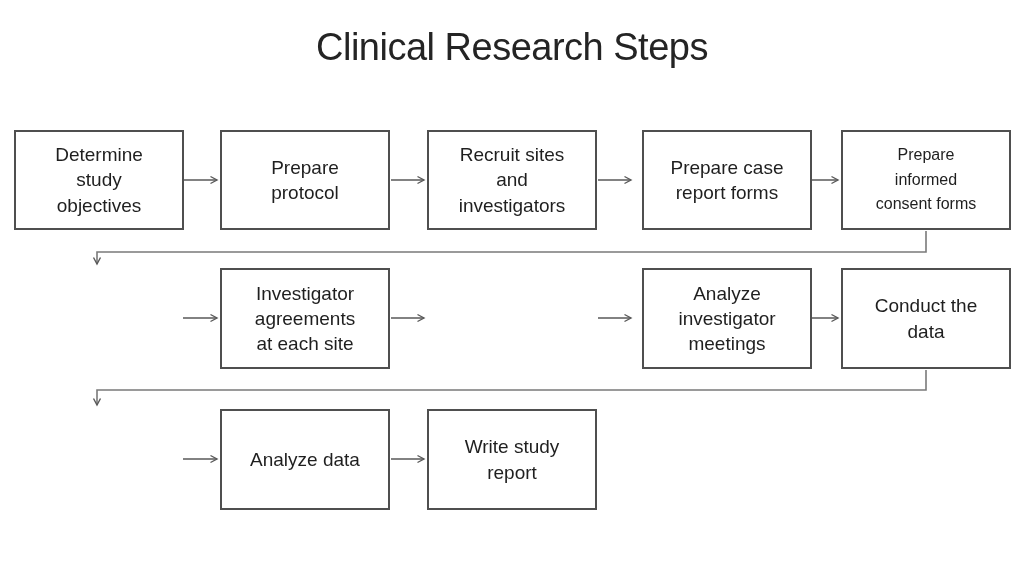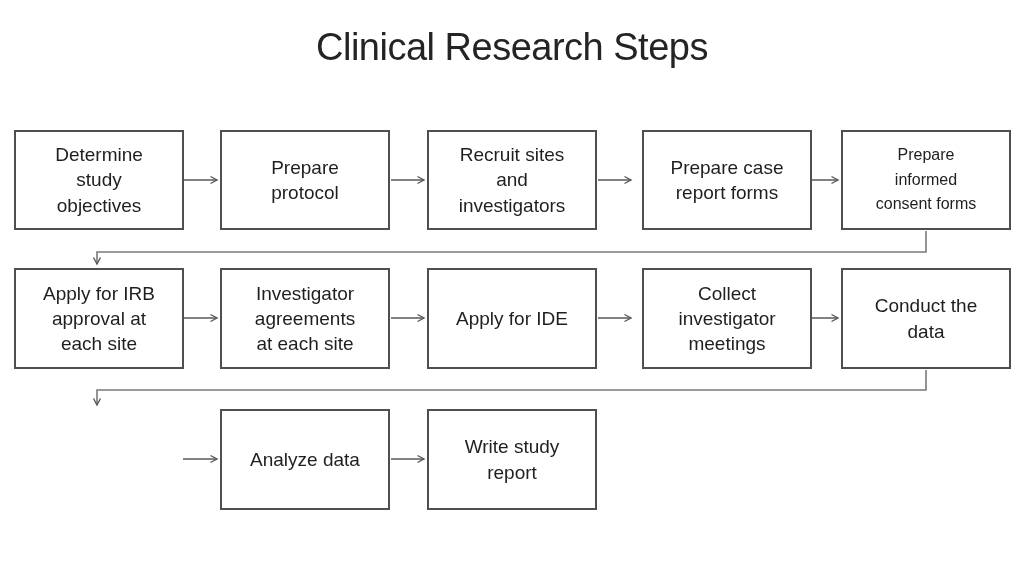--- a/index.html
+++ b/index.html
@@ -105,28 +105,24 @@
 protocol</div>
   <div class="flow-box row-1 col-3">Recruit sites
 and
 investigators</div>
   <div class="flow-box row-1 col-4">Prepare case
 report forms</div>
   <div class="flow-box small-text row-1 col-5">Prepare
 informed
 consent forms</div>
 
-  <div class="flow-box row-2 col-1">Apply for IRB
-approval at
-each site</div>
   <div class="flow-box row-2 col-2">Investigator
 agreements
 at each site</div>
-  <div class="flow-box row-2 col-3">Apply for IDE</div>
-  <div class="flow-box row-2 col-4">Collect
+  <div class="flow-box row-2 col-4">Analyze
 investigator
 meetings</div>
   <div class="flow-box row-2 col-5">Conduct the
 data</div>
 
   <div class="flow-box row-3 col-2">Analyze data</div>
   <div class="flow-box row-3 col-3">Write study
 report</div>
 
 </div>

